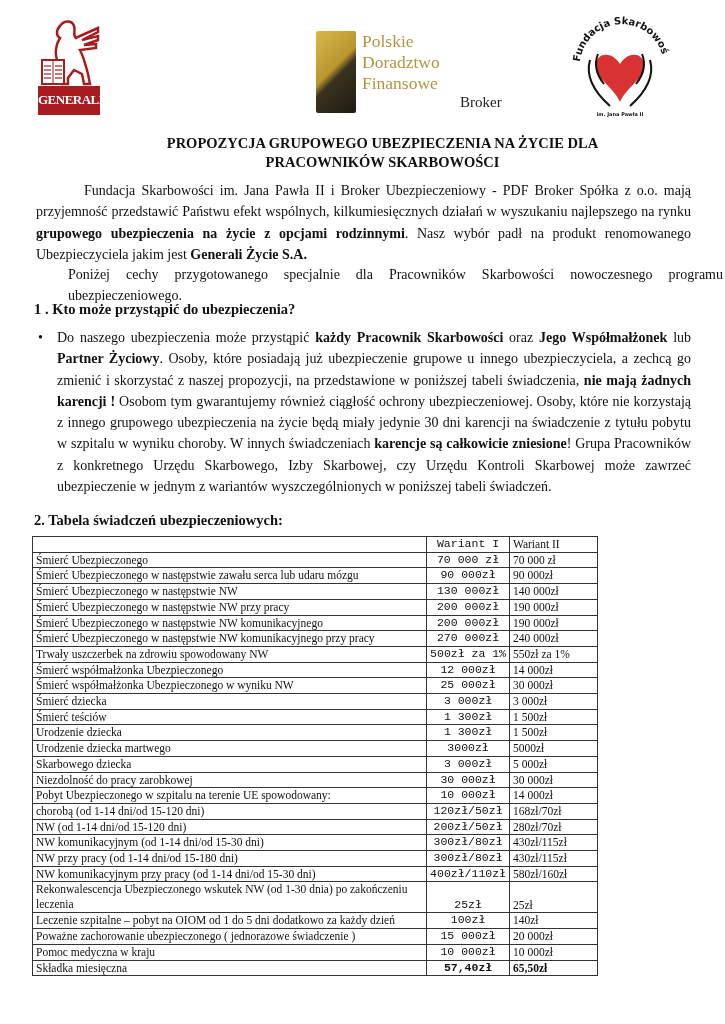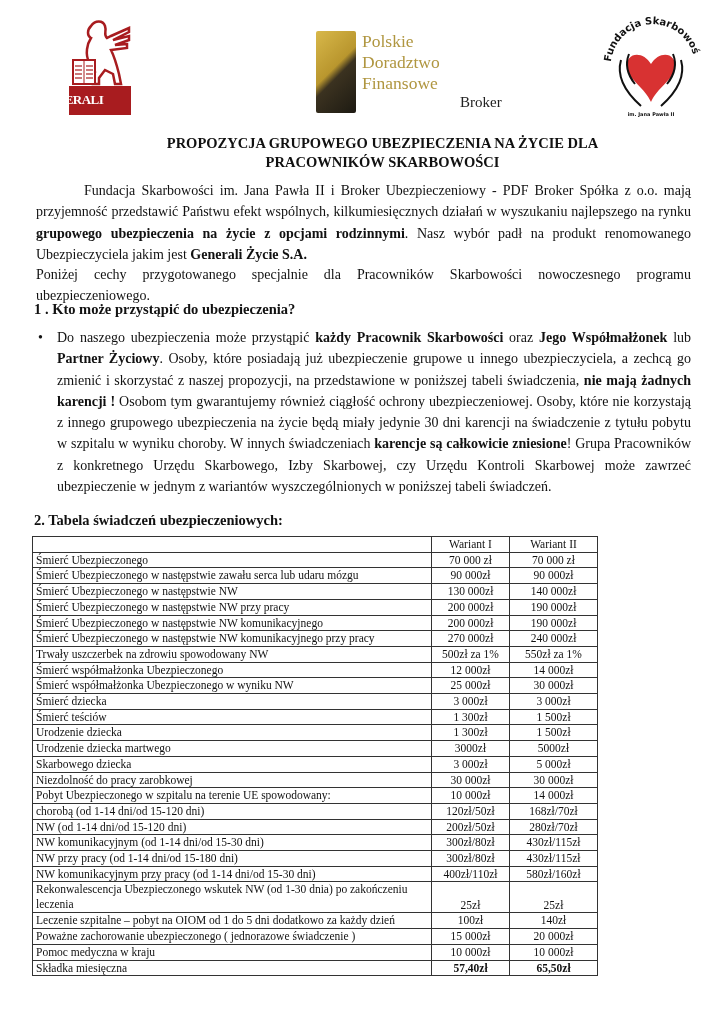--- a/index.html
+++ b/index.html
@@ -1,62 +1,62 @@
 <!DOCTYPE html>
 <html><head>
 <meta charset="utf-8">
 <style>
   html, body { margin: 0; padding: 0; background: #ffffff; }
   body {
     width: 725px; height: 1024px; position: relative; overflow: hidden;
     font-family: "Liberation Serif", "DejaVu Serif", serif;
     color: #111;
   }
-  .logo { position: absolute; padding-left: 31px; }
+  .logo { position: absolute; }
   #logo-generali { left: 38px; top: 18px; width: 62px; height: 97px; }
   #logo-pdf { left: 316px; top: 31px; width: 140px; height: 82px; }
   #logo-fundacja { left: 570px; top: 14px; width: 100px; height: 106px; }
 
   .pdf-mark { position:absolute; left:0; top:0; width:40px; height:82px; border-radius:2px;
     background: linear-gradient(135deg, #d8b84a 0%, #b9962e 45%, #3b3220 55%, #1d1a12 100%); }
   .pdf-text { position:absolute; left:46px; top:0; font-family:"Liberation Serif", serif;
     color:#b09640; font-size:17.5px; line-height:21px; }
   .pdf-broker { position:absolute; left:100px; top:63px; color:#222; font-size:15px; font-family:"Liberation Serif", serif;margin-left:44px; }
 
   .title {
     position: absolute; left: 0; width: 725px; text-align: center;
     font-weight: bold; font-size: 14.5px; top: 134px; line-height: 19px; margin-left: 20px;
   }
   .para {
     position: absolute; left: 36px; width: 655px;
     font-size: 14px; line-height: 21.3px; text-align: justify;
   }
   .para b { font-weight: bold; }
   #intro { top: 180px; text-indent: 48px; }
-  #intro2 { top: 264px; }
+  #intro2 { top: 264px; margin-left: 32px; }
   .heading {
     position: absolute; left: 34px; font-weight: bold; font-size: 14.5px; line-height: 20px;
   }
   #h1 { top: 299px; }
   #h2 { top: 510px; }
   #bullet {
     position: absolute; left: 57px; width: 634px; top: 327px;
     font-size: 14px; line-height: 21.3px; text-align: justify;
   }
   #bullet-dot { position:absolute; left:38px; top:327px; font-size:14px; line-height:21.3px; }
 
   table.benefits {
     position: absolute; left: 32px; top: 536px; width: 566px;
     border-collapse: collapse; font-size: 11.5px; line-height: 14.7px;
   }
   table.benefits td {
     border: 1px solid #333; padding: 0 3px; height: 14.7px; white-space: nowrap; vertical-align: bottom;
   }
-  table.benefits td.v { text-align: center; width: 71px; }
-  table.benefits td.v2 { text-align: center; width: 81px; }
+  table.benefits td.v { text-align: center; width: 71px; font-family: Liberation Mono, monospace; }
+  table.benefits td.v2 { text-align: left; width: 81px; }
   table.benefits td.wrap { white-space: normal; line-height: 15px; }
   table.benefits tr.total td.v, table.benefits tr.total td.v2 { font-weight: bold; }
 </style>
 </head>
 <body>
 
 <div class="logo" id="logo-generali">
   <svg width="62" height="97" viewBox="0 0 62 97">
     <rect x="0" y="68" width="62" height="29" fill="#a81c1f"></rect>
     <path d="M22 8 C26 2 34 2 36 8 C38 14 34 16 38 20 L42 18 L60 10 L60 14 L44 22 L60 18 L60 22 L46 27 L58 26 L58 30 L42 32 C46 40 48 48 50 56 L52 66 L46 66 L44 56 L36 52 L30 60 L30 66 L24 66 L26 54 L20 44 C16 36 18 26 22 20 C18 18 18 12 22 8 Z" fill="none" stroke="#a81c1f" stroke-width="2.5"></path>

